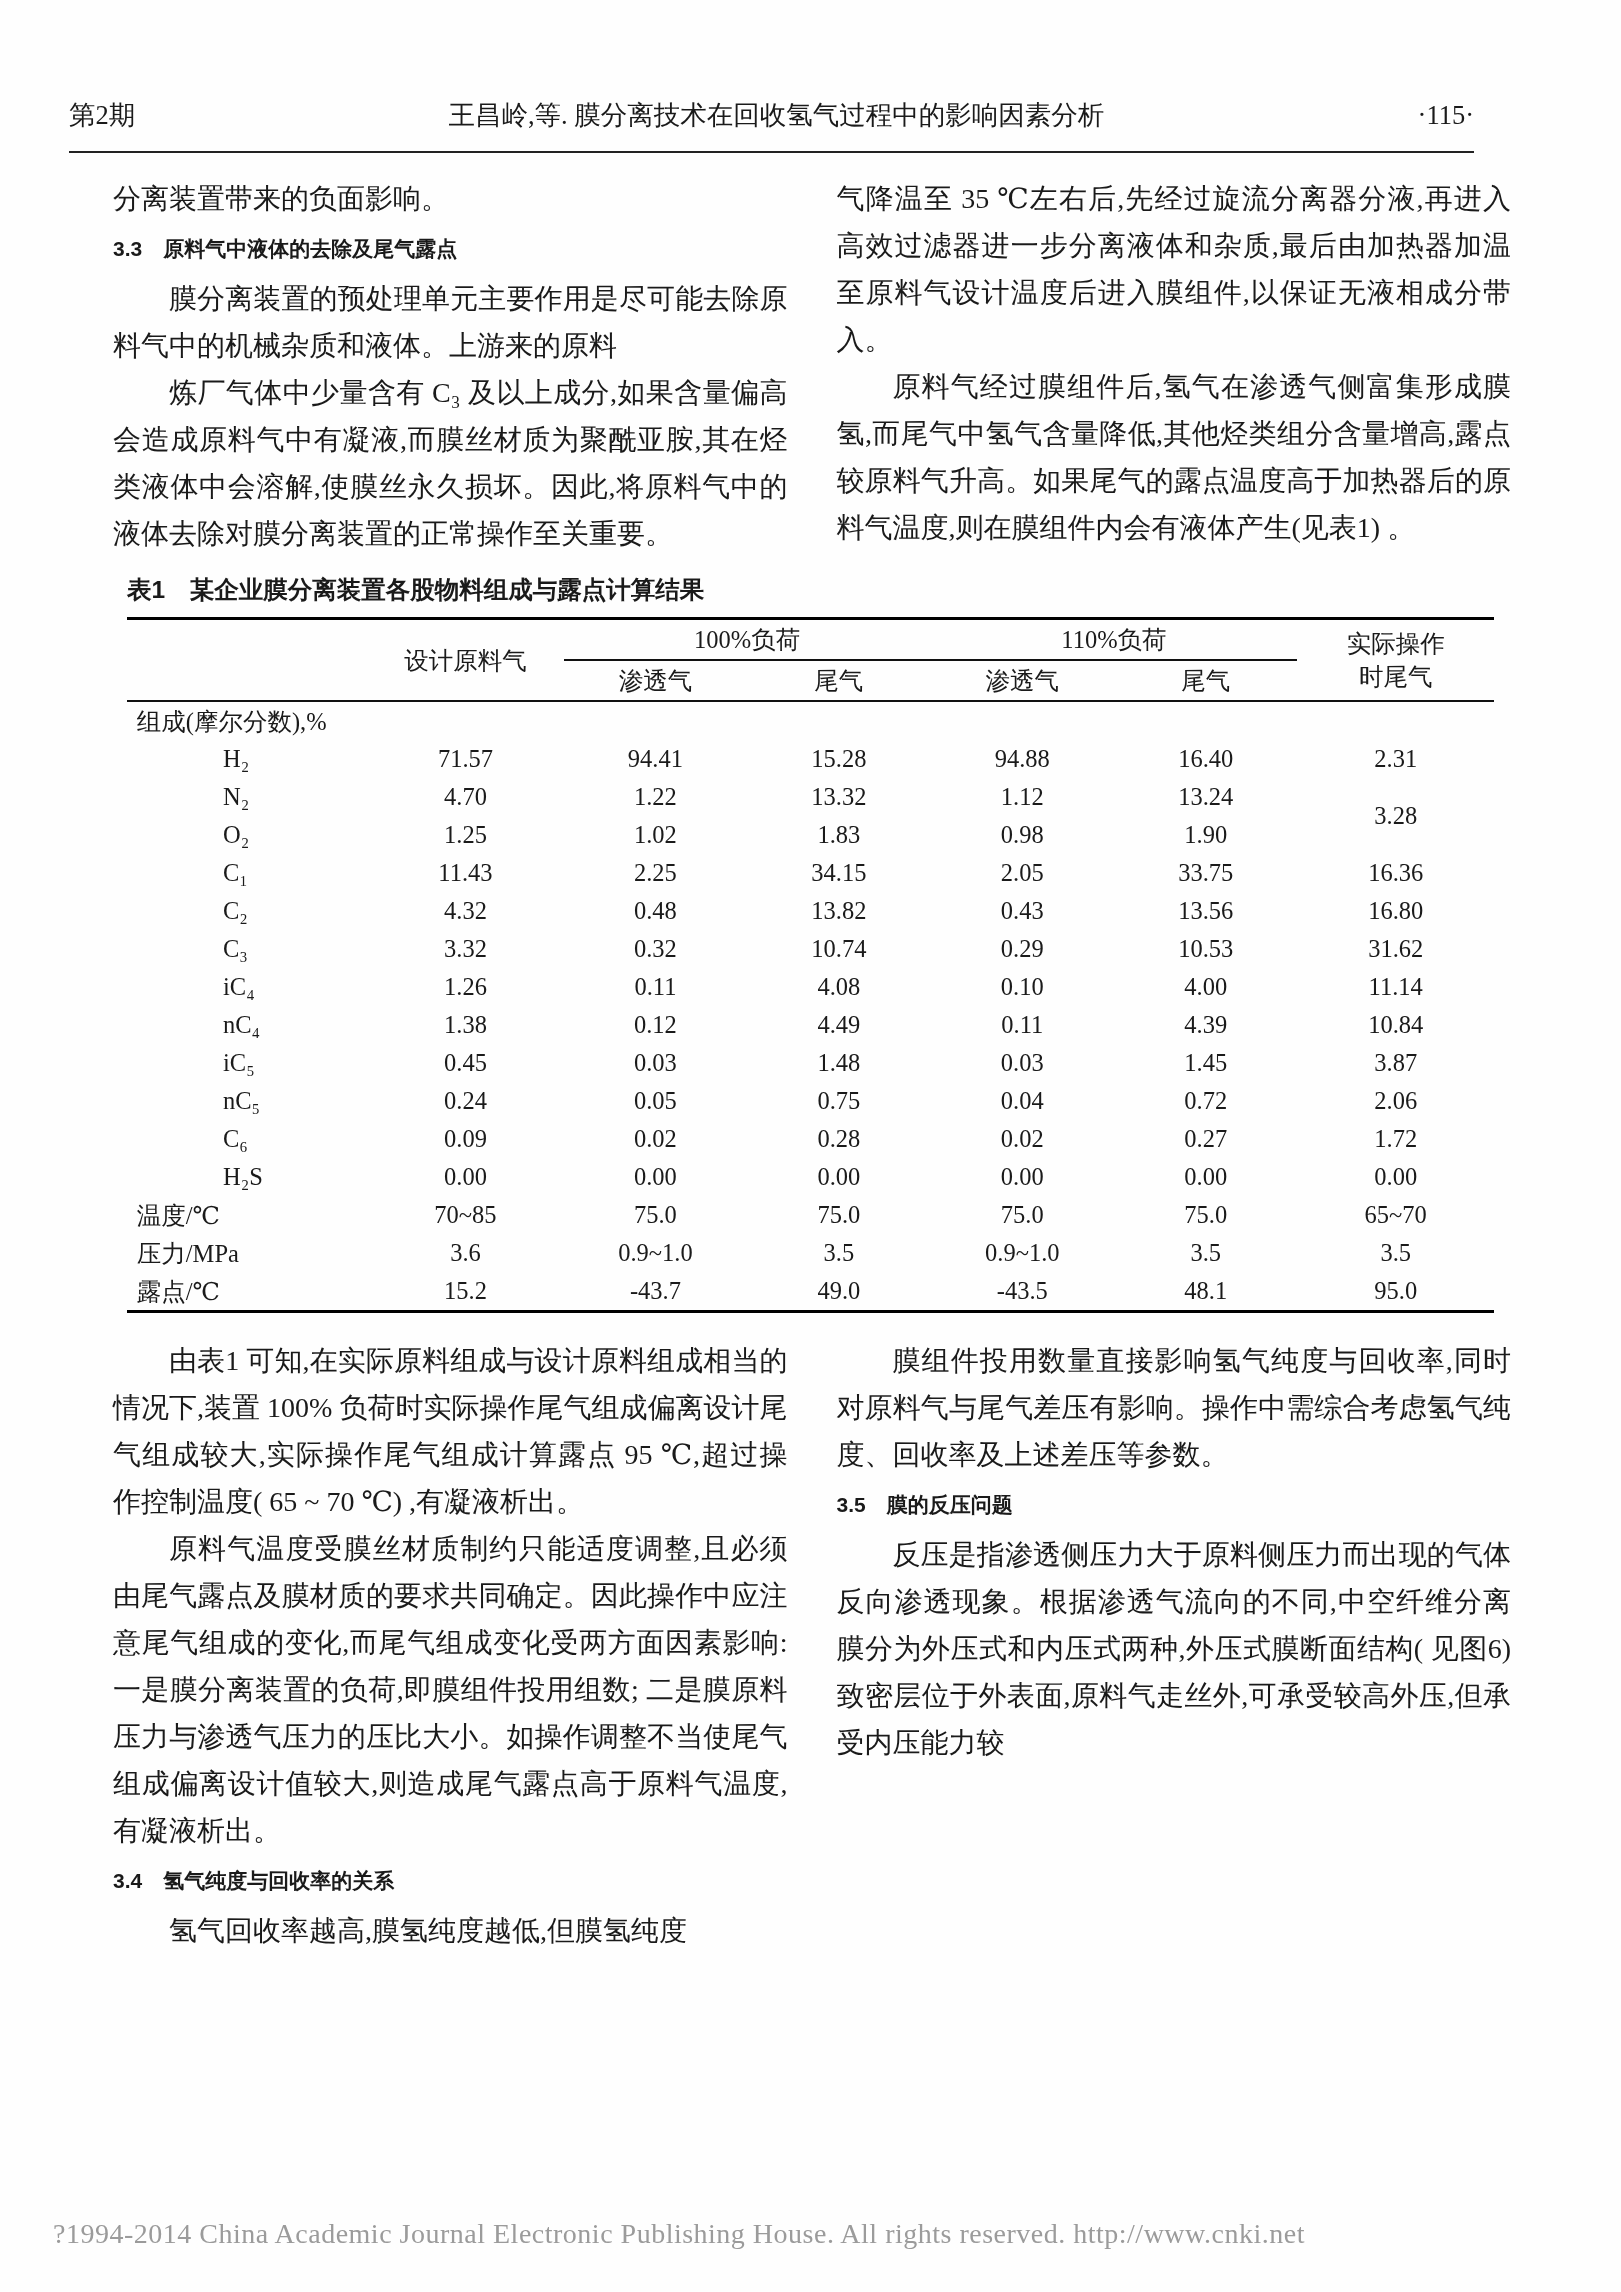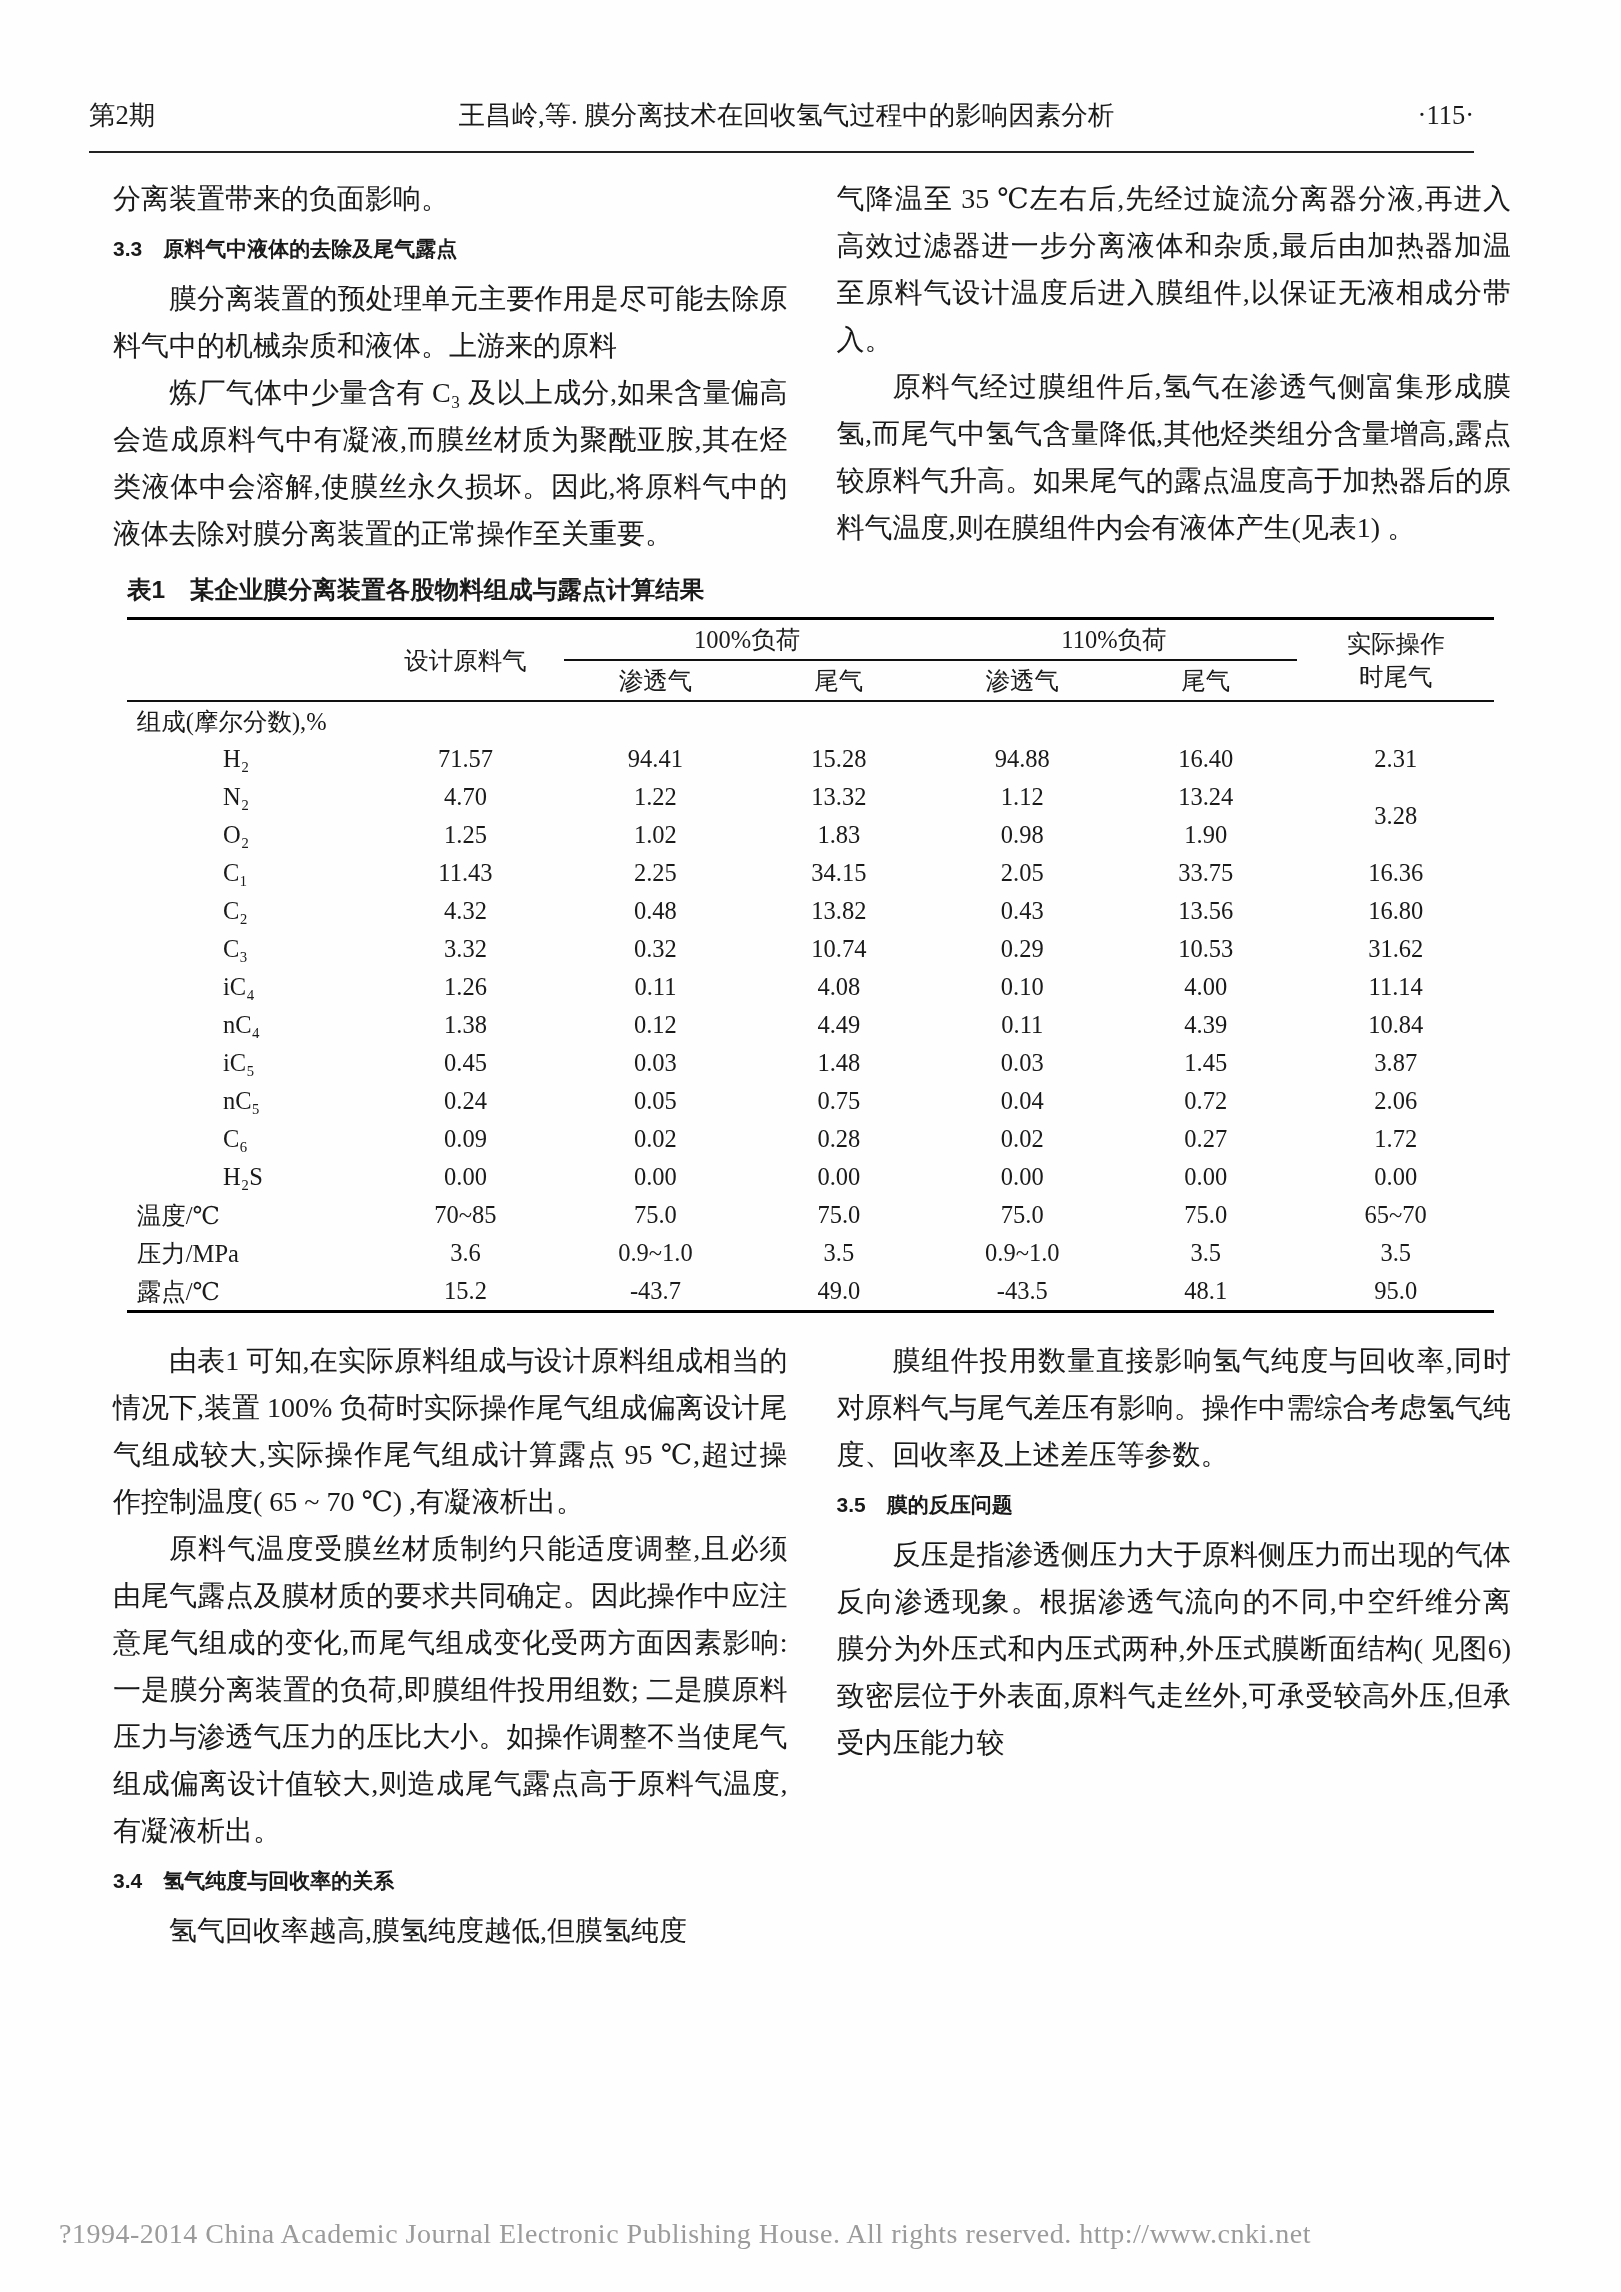--- a/index.html
+++ b/index.html
@@ -7,21 +7,21 @@
     position:relative;
     width:1621px;height:2293px;
     margin:0 auto;
     background:#fefefe;
     color:#1a1a1a;
     font-family:"Liberation Serif","DejaVu Serif",serif;
     overflow:hidden;
   }
   
   .pageheader{
-    padding:100px 147px 0 89px;
+    padding:100px 147px 0 69px;
   }
   .pageheader .row{
     display:flex;justify-content:space-between;align-items:flex-end;
     font-size:26.5px;line-height:1.2;
   }
   .pageheader .rule{
     margin-top:19.6px;height:0;border-bottom:2px solid #222;
   }
   
   .cols{
@@ -83,21 +83,21 @@
   table.dtable td.lbl.ind{padding-left:96px;}
   .actual-head div{line-height:33px;}
   
   col.c-lbl{width:16.5%;}
   col.c-design{width:13.5%;}
   col.c-v{width:12.6%;}
   col.c-act{width:13.5%;}
   
   .pagefooter{
     position:absolute;
-    left:59px;bottom:43px;
+    left:53px;bottom:43px;
     color:#9b9b9b;
     font-size:28px;
     font-family:"Liberation Serif","DejaVu Serif",serif;
     letter-spacing:0.5px;
   }
 </style>
 </head>
 <body>
 
 <div class="page">

